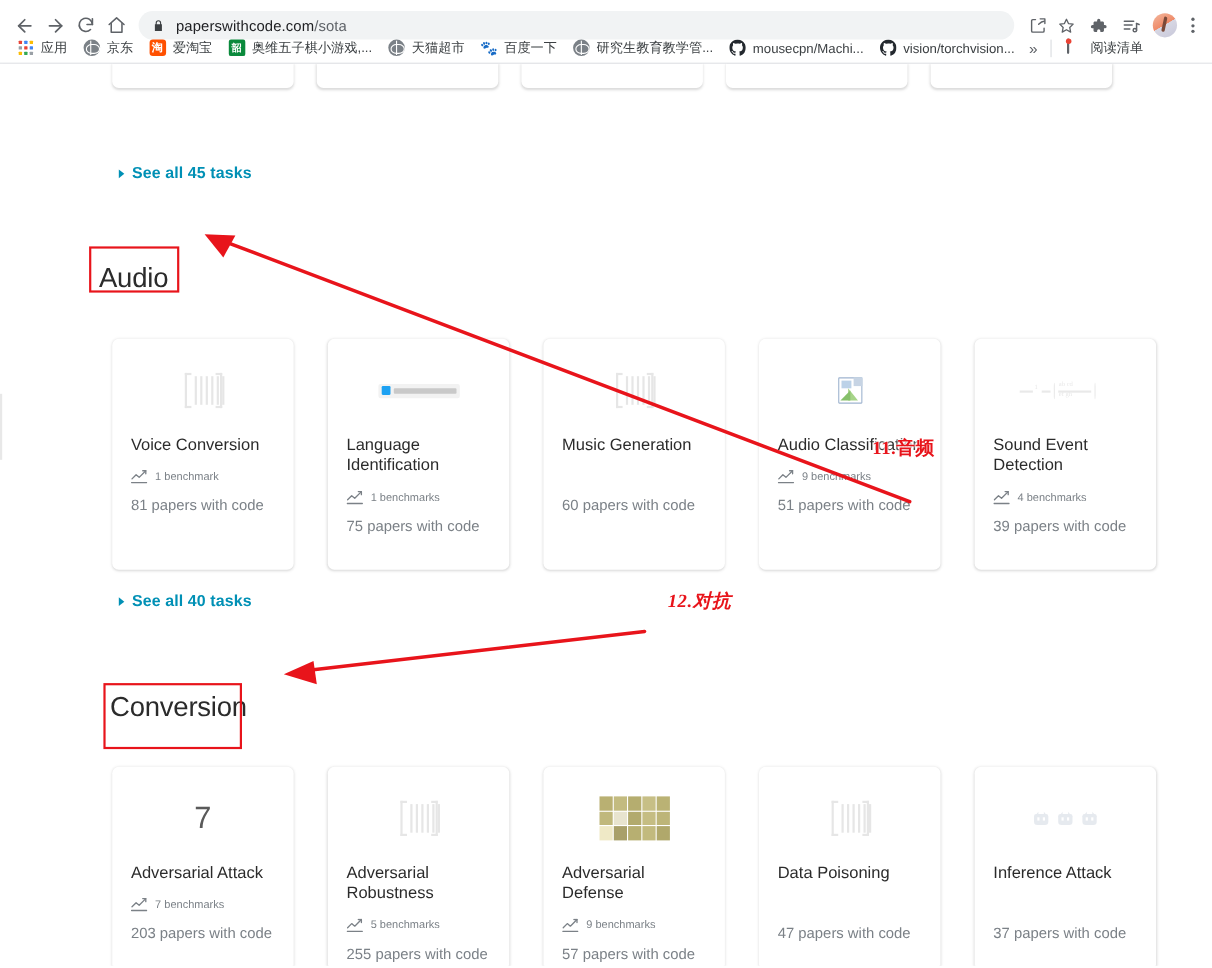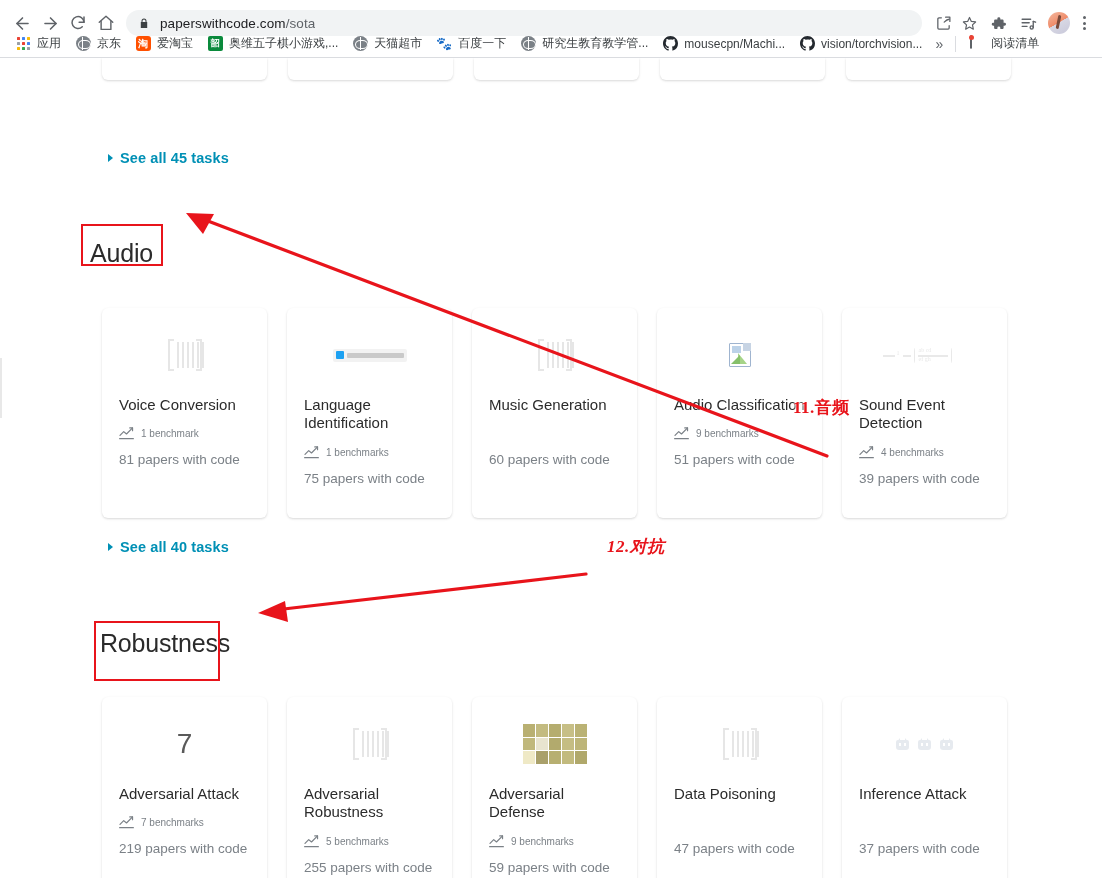--- a/index.html
+++ b/index.html
@@ -194,21 +194,21 @@
   .see-all .caret {
     width: 0; height: 0;
     border-left: 5px solid #0090b5;
     border-top: 4px solid transparent;
     border-bottom: 4px solid transparent;
     margin-right: 7px;
   }
 
   .cards-row {
     display: flex;
-    gap: 20px;
+    gap: 31px;
   }
   .task-card {
     width: 165px;
     background: #ffffff;
     border-radius: 6px;
     box-shadow: 0 1px 3px rgba(0,0,0,0.10), 0 1px 2px rgba(0,0,0,0.06);
     padding: 16px 17px 18px 17px;
     display: flex;
     flex-direction: column;
     flex: 0 0 auto;
@@ -636,40 +636,40 @@
         </div>
         <div class="card-papers">39 papers with code</div>
       </div>
     </div>
 
     <div class="see-all" style="position:absolute; left:108px; top:481px;">
       <span class="caret"></span>
       <span>See all 40 tasks</span>
     </div>
 
-    <h2 class="section-title" style="position:absolute; left:100px; top:571px;">Robustness</h2>
+    <h2 class="section-title" style="position:absolute; left:100px; top:571px;">Conversion</h2>
 
     <div class="cards-row" style="position:absolute; left:102px; top:639px;">
 
       <div class="task-card" style="height:215px">
         <div class="card-thumb">
           <span class="big-number">7</span>
         </div>
         <div class="card-title">Adversarial Attack</div>
         <div class="card-bench">
           <span class="bench-ico">
             <svg width="15" height="13" viewBox="0 0 16 14" fill="none" stroke="#7b8187" stroke-width="1.3" stroke-linecap="round" stroke-linejoin="round">
                 <polyline points="1,9 5,5 8,7.5 14.5,1"></polyline>
                 <polyline points="11.5,1 14.5,1 14.5,4"></polyline>
                 <line x1="0.6" y1="12.6" x2="15.4" y2="12.6"></line>
               </svg>
           </span>
           <span>7 benchmarks</span>
         </div>
-        <div class="card-papers">219 papers with code</div>
+        <div class="card-papers">203 papers with code</div>
       </div>
 
       <div class="task-card" style="height:215px">
         <div class="card-thumb">
           <span class="broken-barcode">
             <span class="bkt l"></span>
               <span class="bkt r"></span>
             <span class="bars">
                 <i></i>
                 <i></i>
@@ -718,21 +718,21 @@
         <div class="card-bench">
           <span class="bench-ico">
             <svg width="15" height="13" viewBox="0 0 16 14" fill="none" stroke="#7b8187" stroke-width="1.3" stroke-linecap="round" stroke-linejoin="round">
                 <polyline points="1,9 5,5 8,7.5 14.5,1"></polyline>
                 <polyline points="11.5,1 14.5,1 14.5,4"></polyline>
                 <line x1="0.6" y1="12.6" x2="15.4" y2="12.6"></line>
               </svg>
           </span>
           <span>9 benchmarks</span>
         </div>
-        <div class="card-papers">59 papers with code</div>
+        <div class="card-papers">57 papers with code</div>
       </div>
 
       <div class="task-card" style="height:215px">
         <div class="card-thumb">
           <span class="broken-barcode">
             <span class="bkt l"></span>
               <span class="bkt r"></span>
             <span class="bars">
                 <i></i>
                 <i></i>

